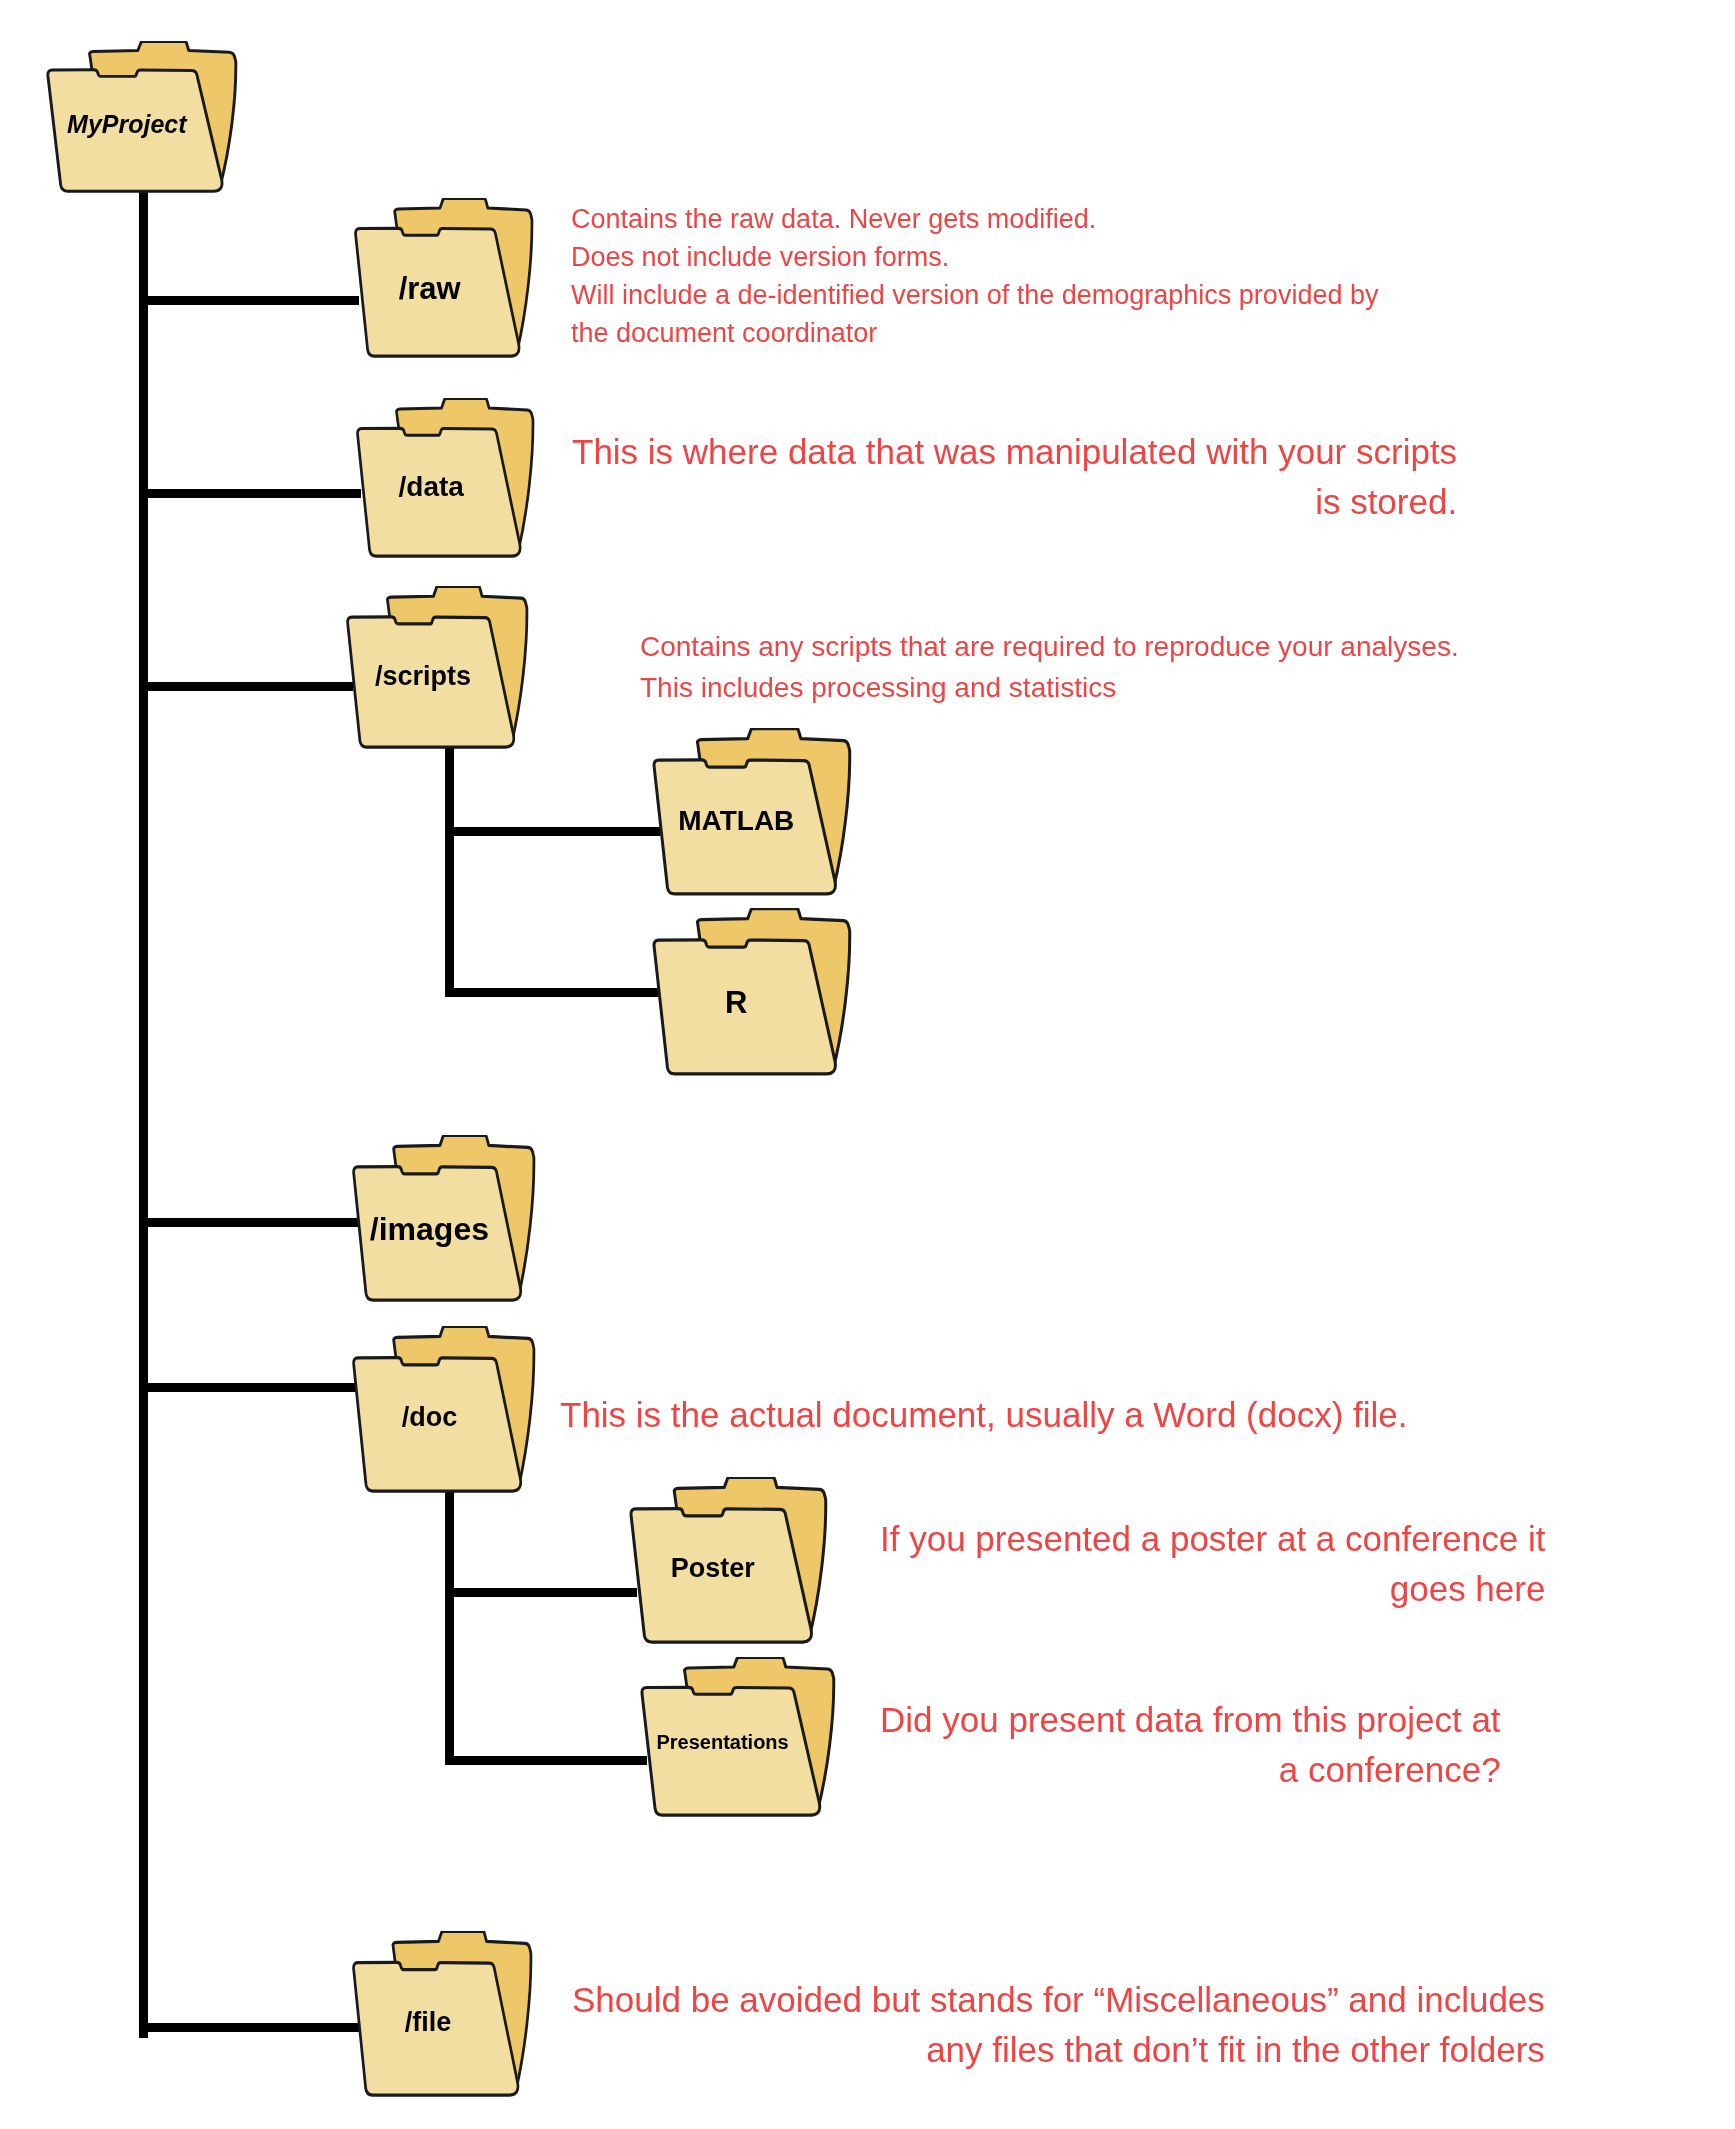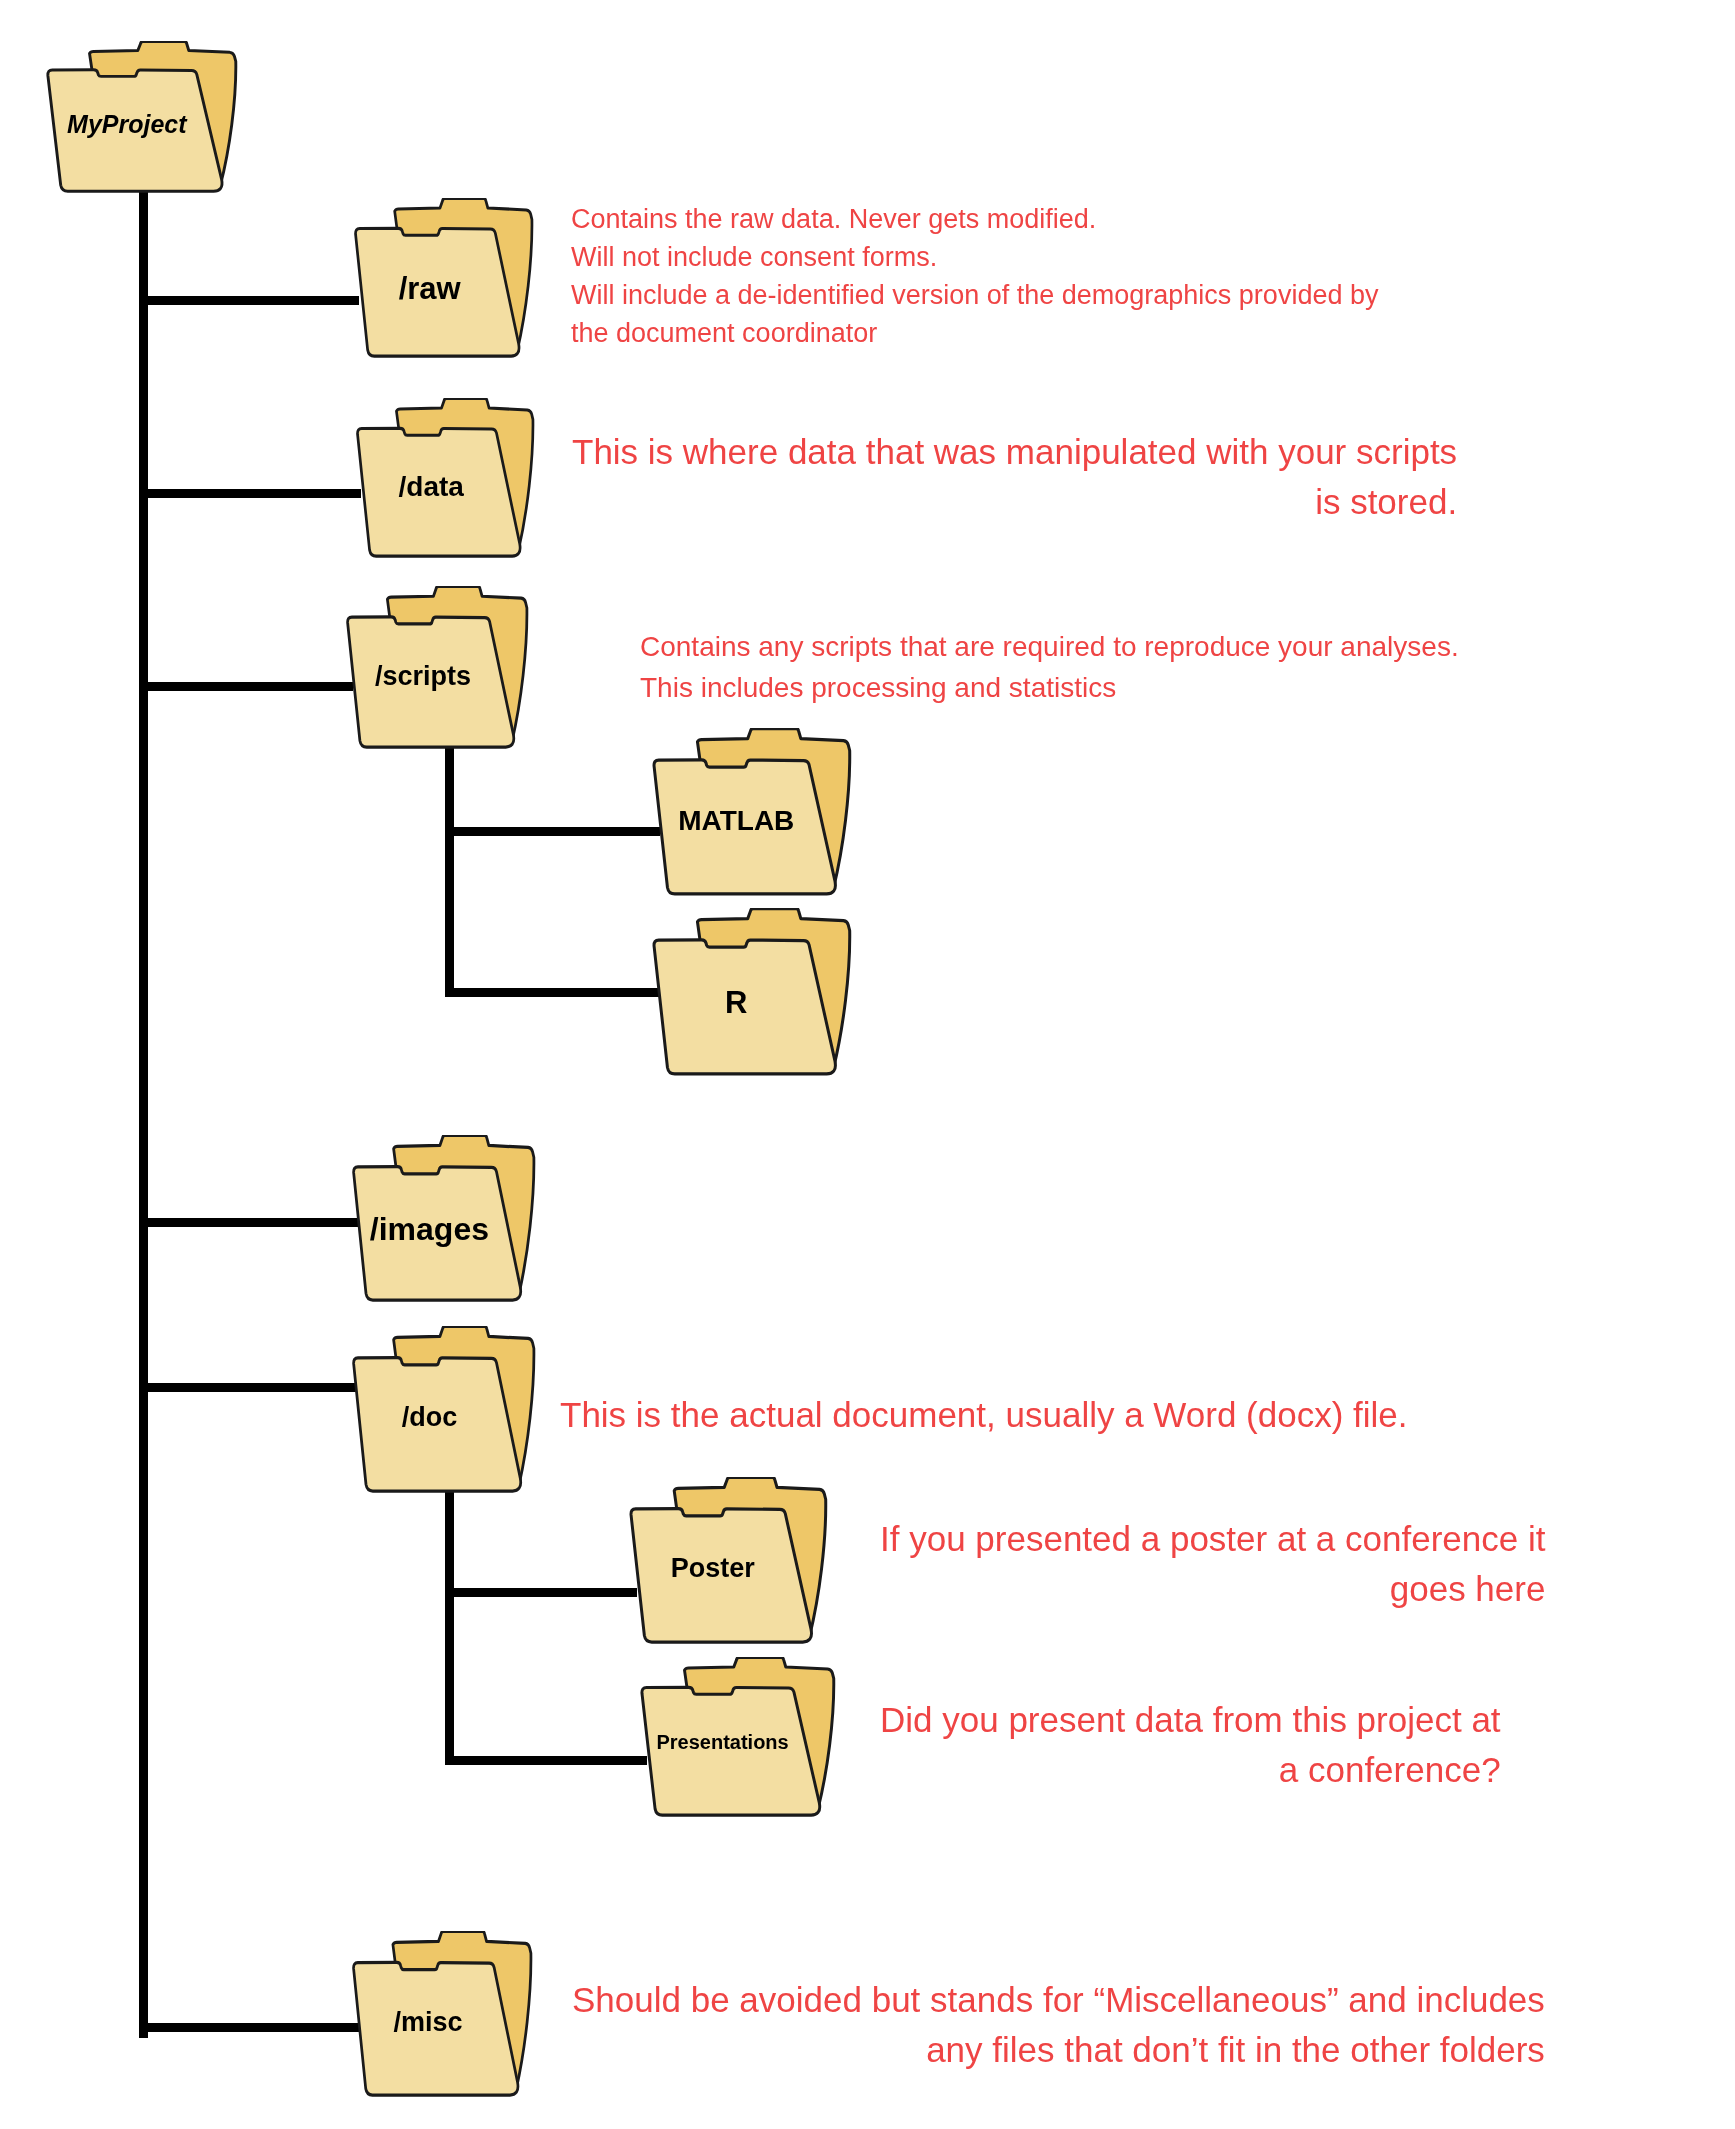--- a/index.html
+++ b/index.html
@@ -101,21 +101,21 @@
     <svg viewBox="0 0 880 670" preserveAspectRatio="none">
         <use href="#folder-icon"></use>
       </svg>
     <div class="folder-label" style="font-size:27px;">/doc</div>
   </div>
 
   <div class="folder" style="left:349px; top:1931px; width:184px; height:166px;">
     <svg viewBox="0 0 880 670" preserveAspectRatio="none">
         <use href="#folder-icon"></use>
       </svg>
-    <div class="folder-label" style="font-size:27px;">/misc</div>
+    <div class="folder-label" style="font-size:27px;">/file</div>
   </div>
 
   <div class="folder" style="left:649px; top:728px; width:203px; height:168px;">
     <svg viewBox="0 0 880 670" preserveAspectRatio="none">
         <use href="#folder-icon"></use>
       </svg>
     <div class="folder-label" style="font-size:28px;">MATLAB</div>
   </div>
 
   <div class="folder" style="left:649px; top:908px; width:203px; height:168px;">
@@ -134,21 +134,21 @@
 
   <div class="folder" style="left:637px; top:1657px; width:199px; height:160px;">
     <svg viewBox="0 0 880 670" preserveAspectRatio="none">
         <use href="#folder-icon"></use>
       </svg>
     <div class="folder-label" style="font-size:20px;">Presentations</div>
   </div>
 
   <div class="note note-small" style="left:571px; top:200px;">
     <div>Contains the raw data. Never gets modified.</div>
-    <div>Will not include consent forms.</div>
+    <div>Does not include version forms.</div>
     <div>Will include a de-identified version of the demographics provided by</div>
     <div>the document coordinator</div>
   </div>
 
   <div class="note note-big" style="left:572px; top:427px;">
     <div>This is where data that was manipulated with your scripts</div>
     <div>is stored.</div>
   </div>
 
   <div class="note note-mid" style="left:596px; top:626px;margin-left:44px;">

